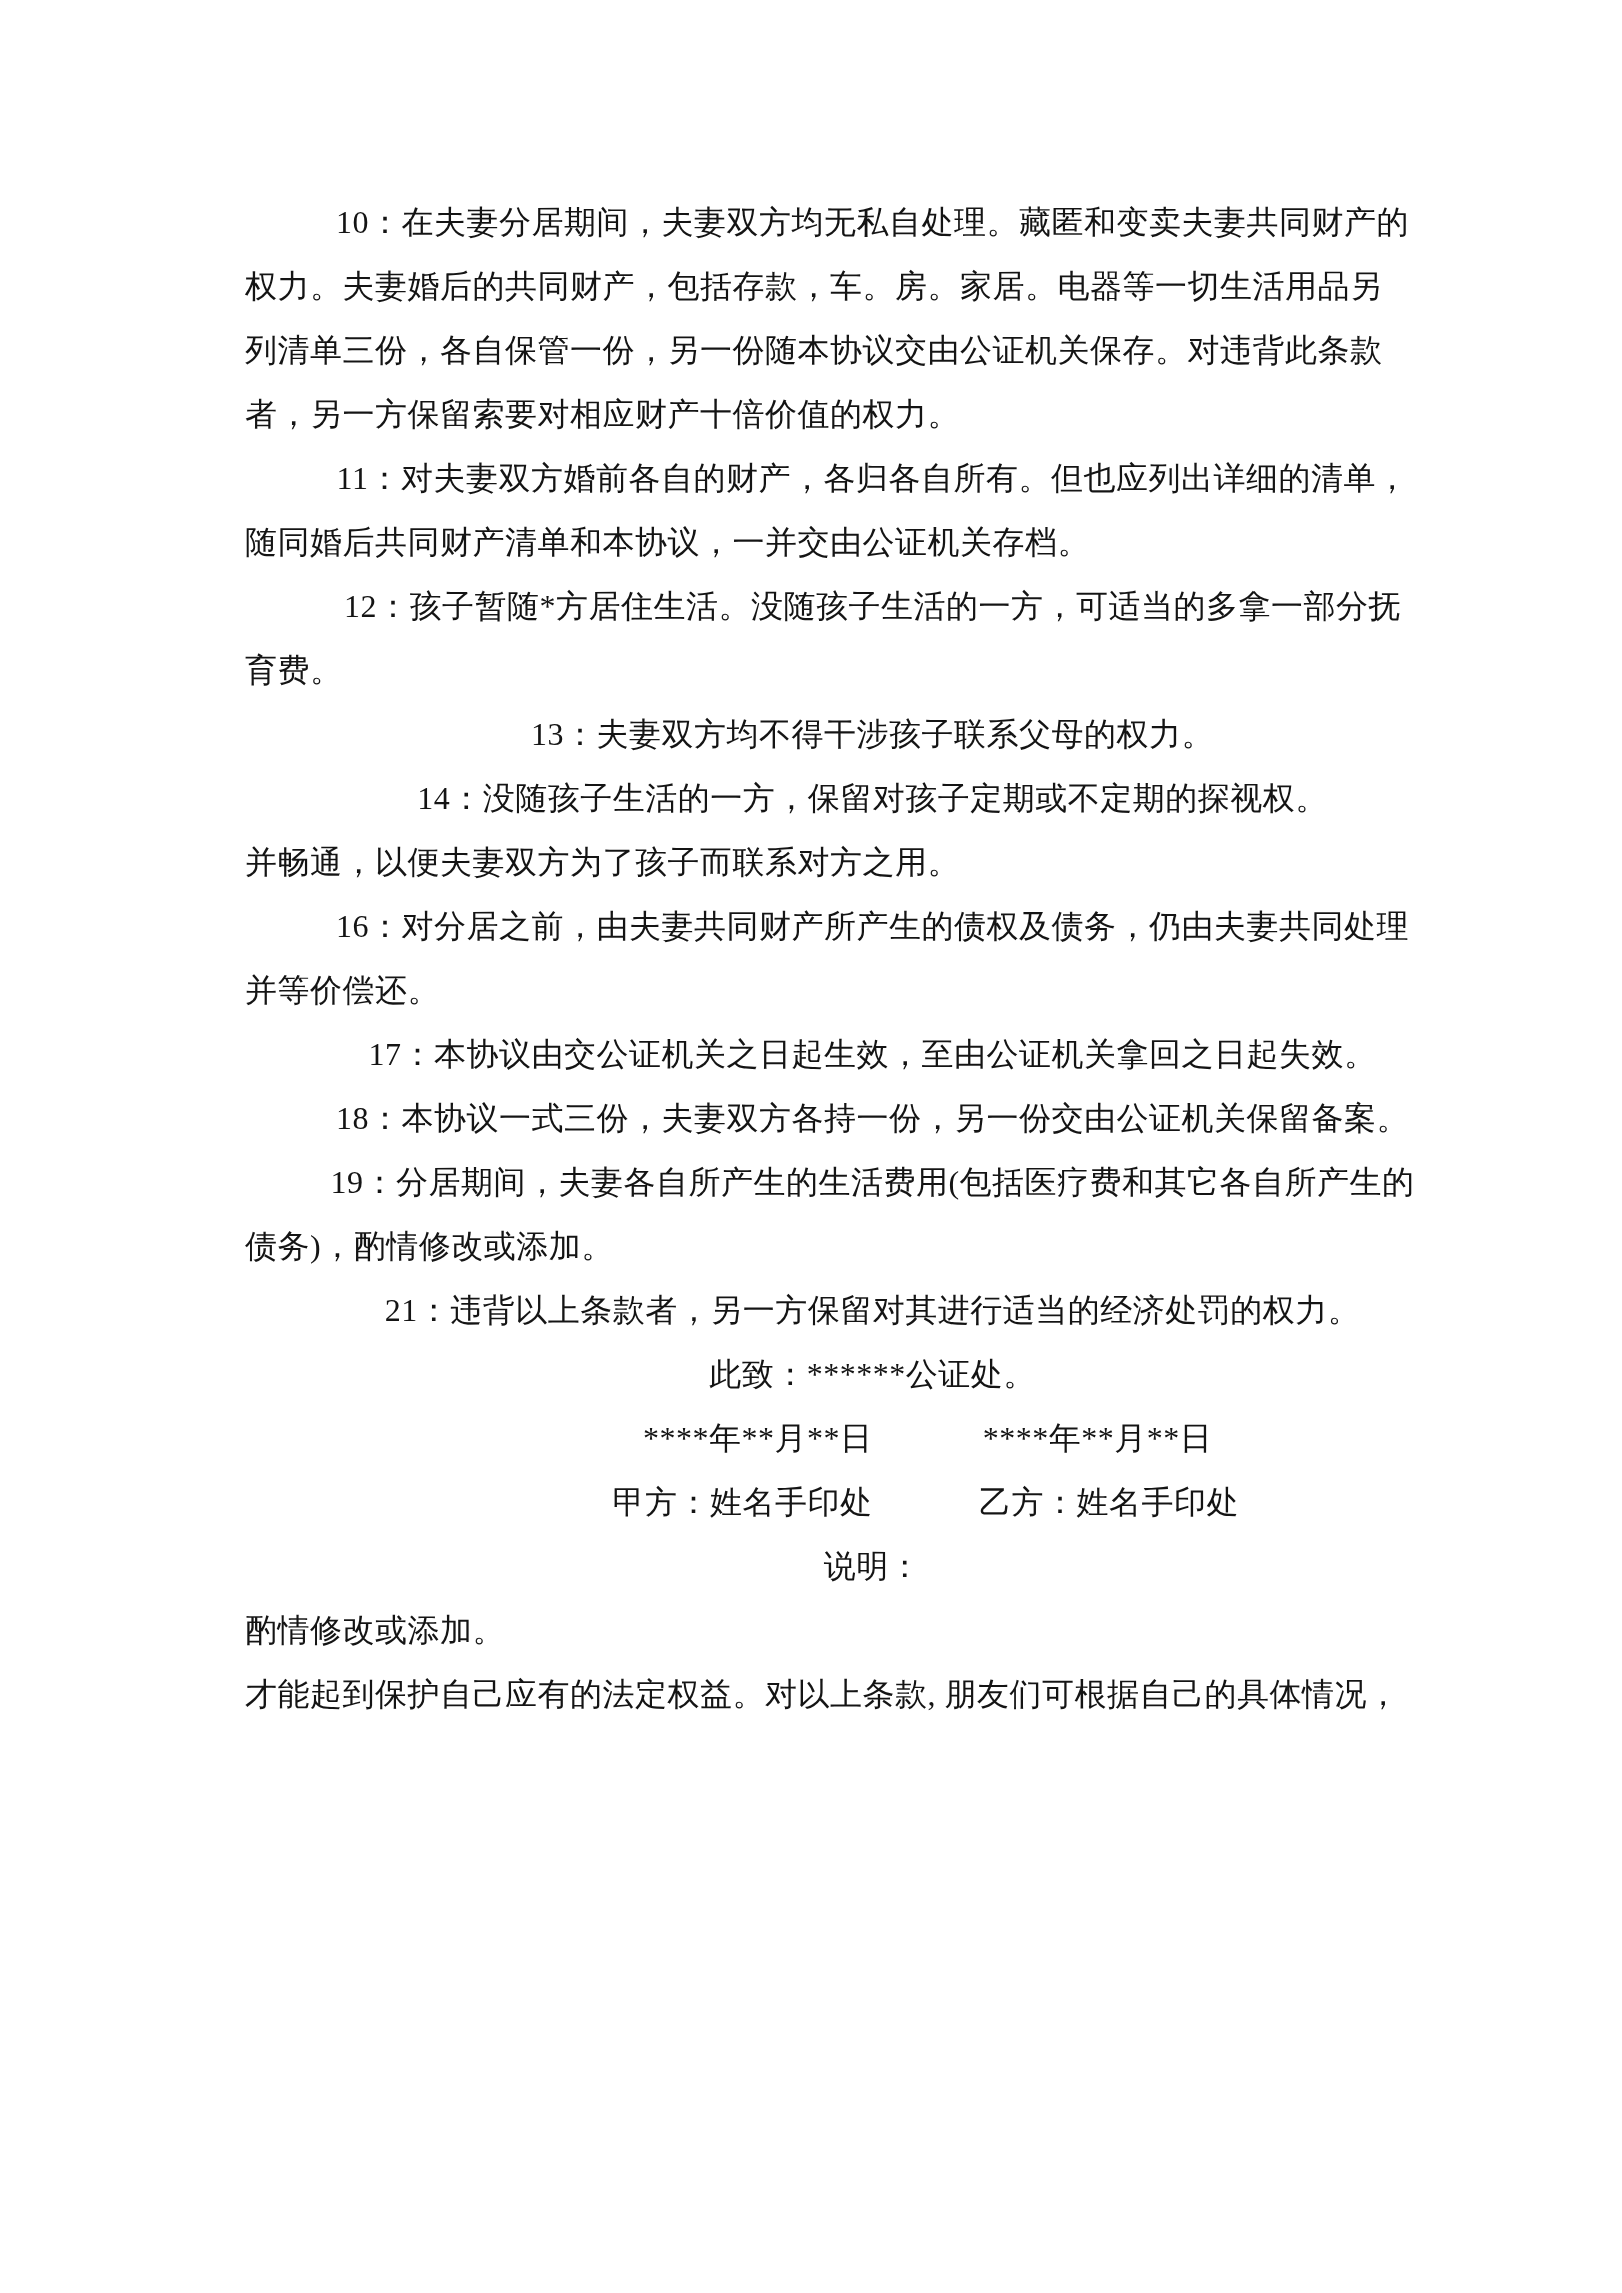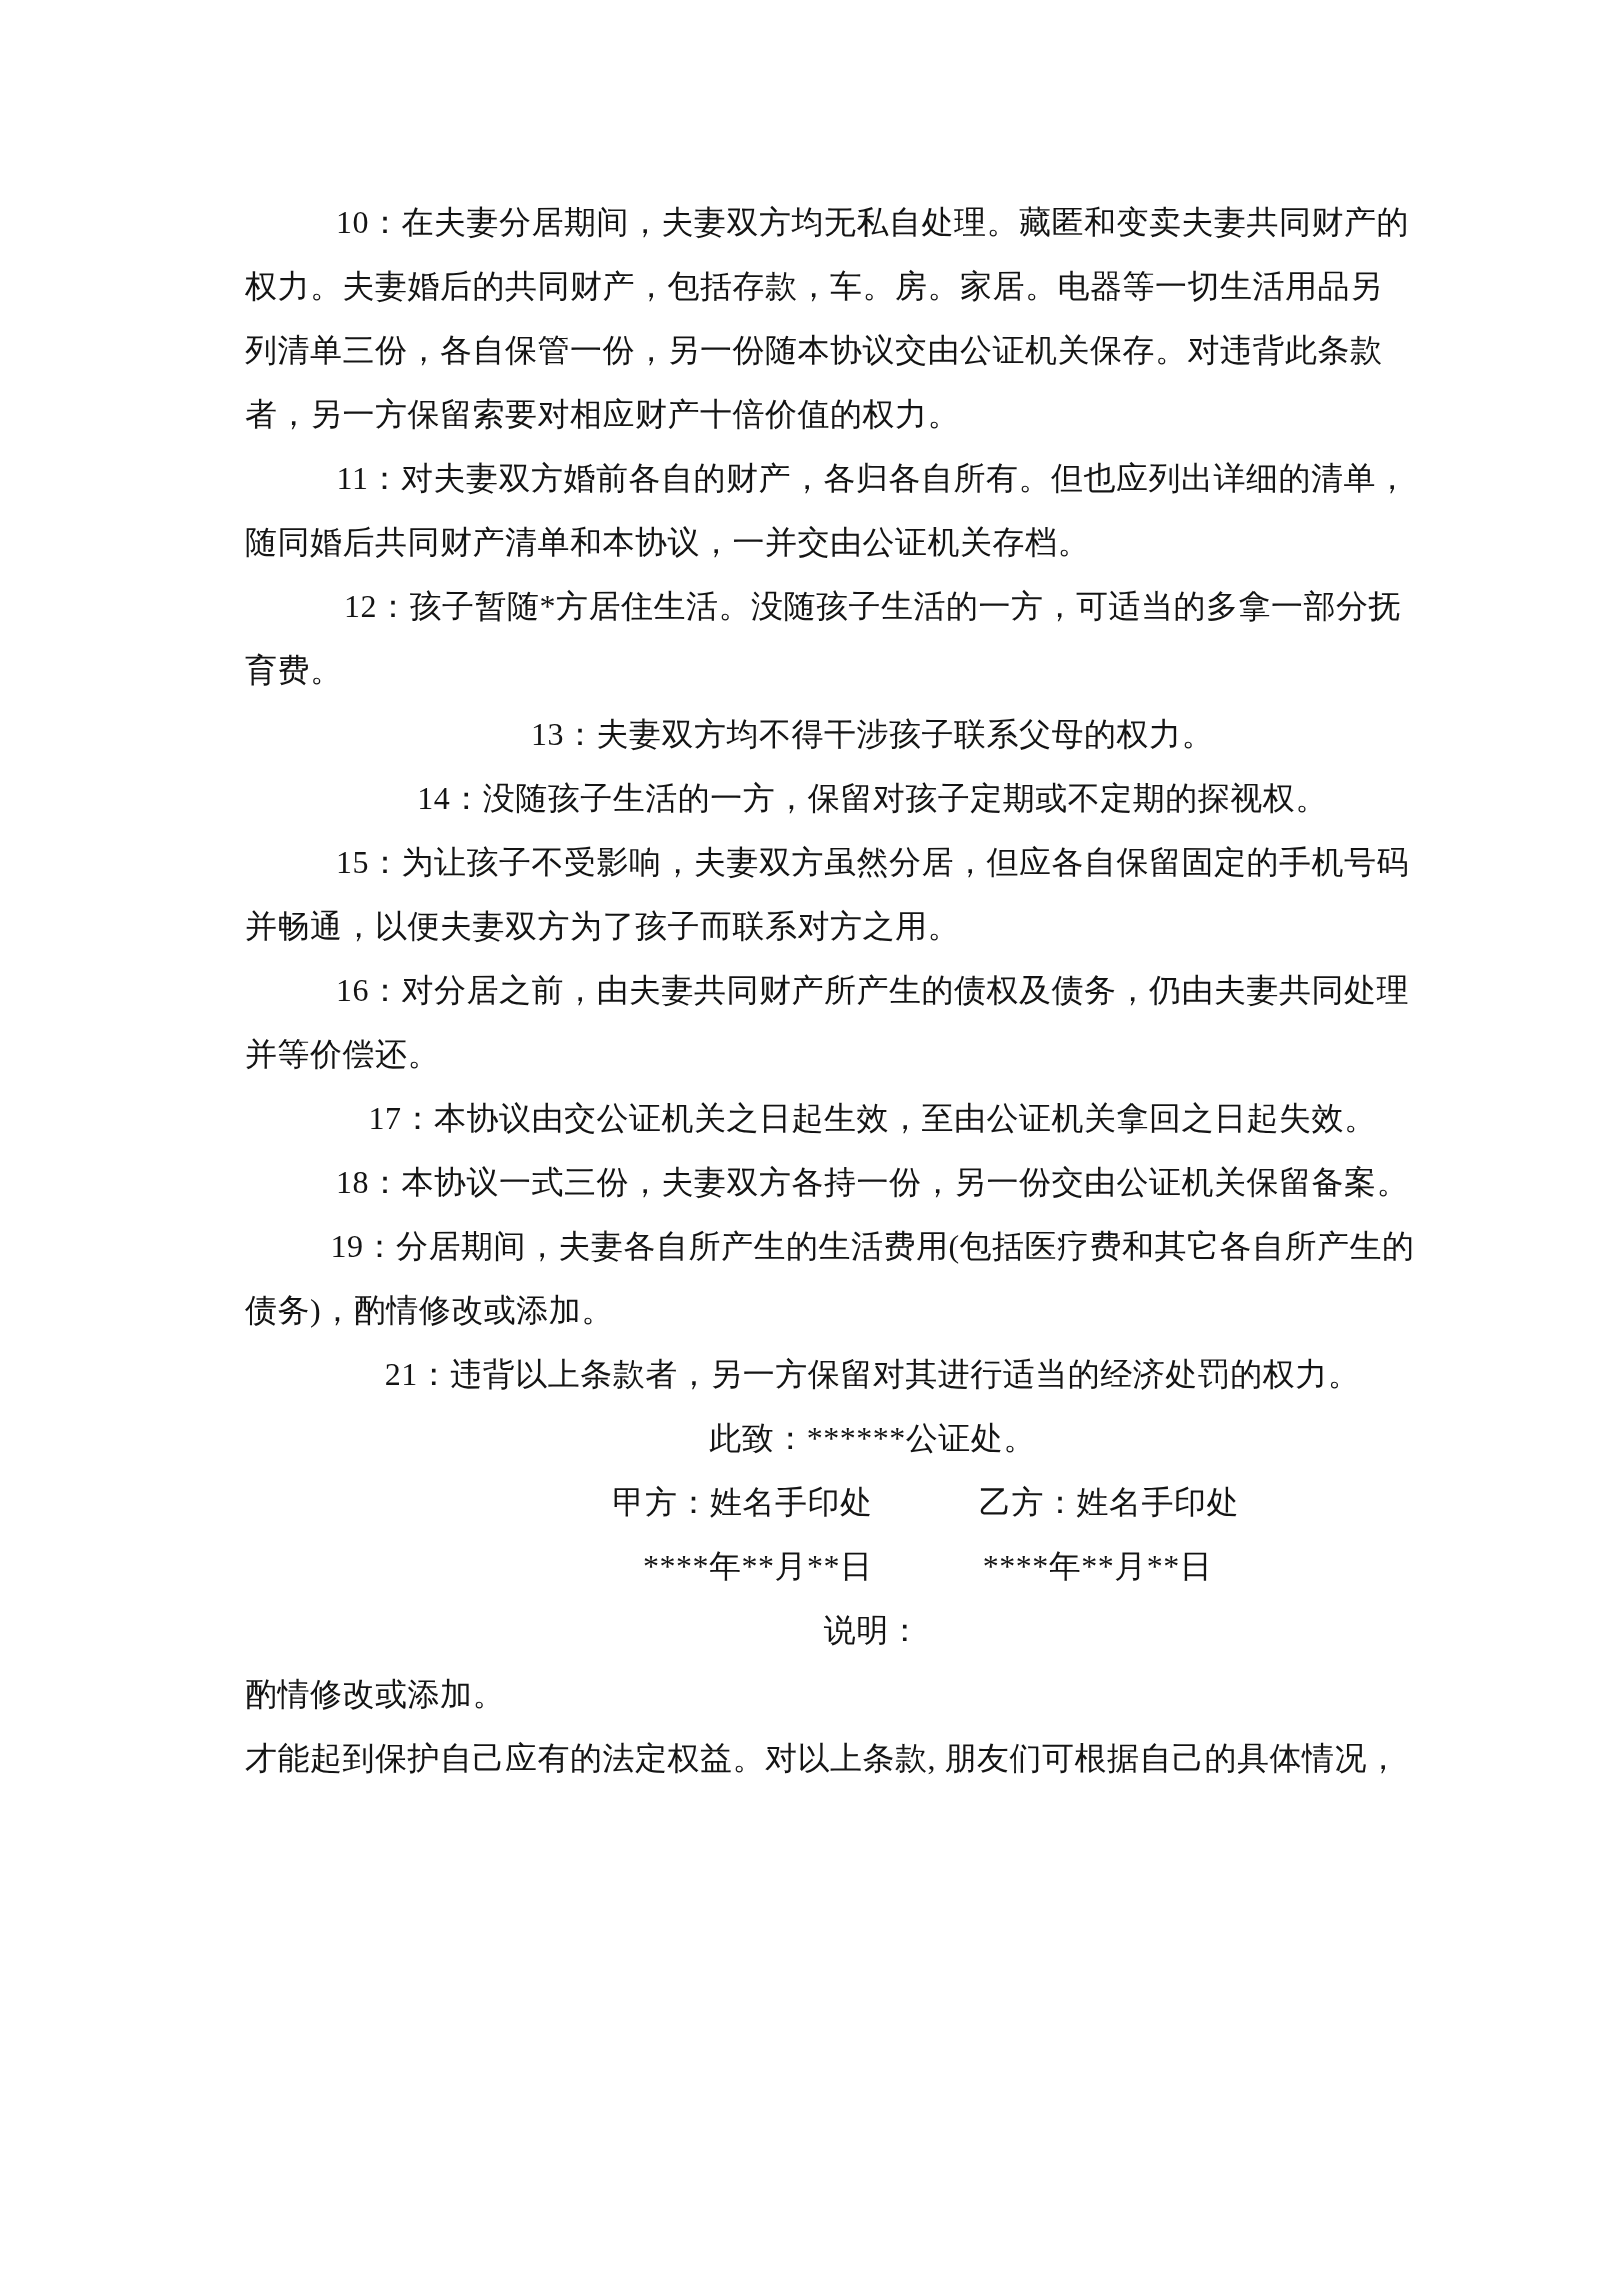--- a/index.html
+++ b/index.html
@@ -37,30 +37,29 @@
   <div class="line indent">10：在夫妻分居期间，夫妻双方均无私自处理。藏匿和变卖夫妻共同财产的</div>
       <div class="line">权力。夫妻婚后的共同财产，包括存款，车。房。家居。电器等一切生活用品另</div>
       <div class="line">列清单三份，各自保管一份，另一份随本协议交由公证机关保存。对违背此条款</div>
       <div class="line">者，另一方保留索要对相应财产十倍价值的权力。</div>
       <div class="line indent">11：对夫妻双方婚前各自的财产，各归各自所有。但也应列出详细的清单，</div>
       <div class="line">随同婚后共同财产清单和本协议，一并交由公证机关存档。</div>
       <div class="line indent">12：孩子暂随*方居住生活。没随孩子生活的一方，可适当的多拿一部分抚</div>
       <div class="line">育费。</div>
       <div class="line indent">13：夫妻双方均不得干涉孩子联系父母的权力。</div>
       <div class="line indent">14：没随孩子生活的一方，保留对孩子定期或不定期的探视权。</div>
-      <div class="line indent">15：为让孩子不受影响，夫妻双方虽然分居，但应各自保留固定的手机号码</div>
       <div class="line">并畅通，以便夫妻双方为了孩子而联系对方之用。</div>
       <div class="line indent">16：对分居之前，由夫妻共同财产所产生的债权及债务，仍由夫妻共同处理</div>
       <div class="line">并等价偿还。</div>
       <div class="line indent">17：本协议由交公证机关之日起生效，至由公证机关拿回之日起失效。</div>
       <div class="line indent">18：本协议一式三份，夫妻双方各持一份，另一份交由公证机关保留备案。</div>
       <div class="line indent">19：分居期间，夫妻各自所产生的生活费用(包括医疗费和其它各自所产生的</div>
       <div class="line">债务)，酌情修改或添加。</div>
       <div class="line indent">21：违背以上条款者，另一方保留对其进行适当的经济处罚的权力。</div>
       <div class="line indent">此致：******公证处。</div>
+      <div class="line indent kind-date"><span class="c1">****年**月**日</span><span class="c2">****年**月**日</span></div>
       <div class="line indent kind-sign"><span class="c1">甲方：姓名手印处</span><span class="c2">乙方：姓名手印处</span></div>
-      <div class="line indent kind-date"><span class="c1">****年**月**日</span><span class="c2">****年**月**日</span></div>
       <div class="line indent">说明：</div>
       <div class="line">酌情修改或添加。</div>
       <div class="line">才能起到保护自己应有的法定权益。对以上条款, 朋友们可根据自己的具体情况，</div>
     </div>
 </div>
 
 
 </body></html>

